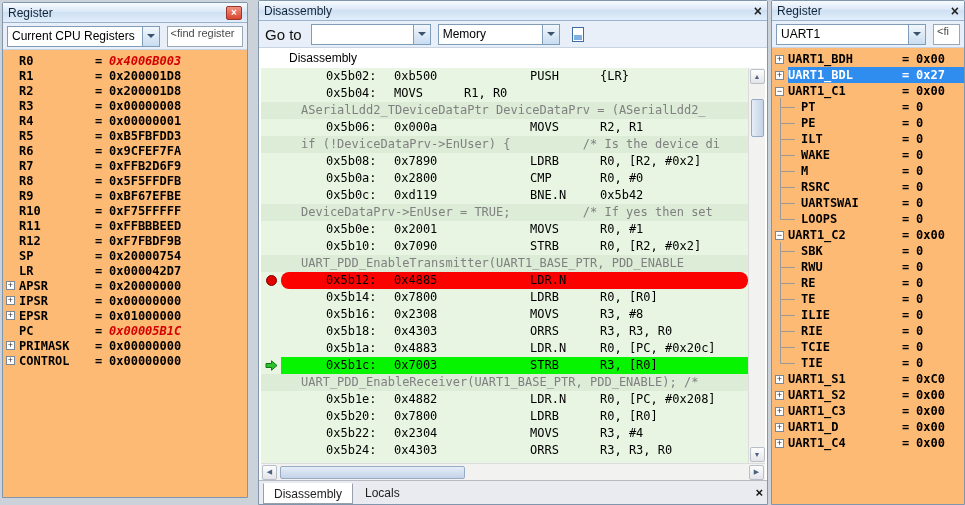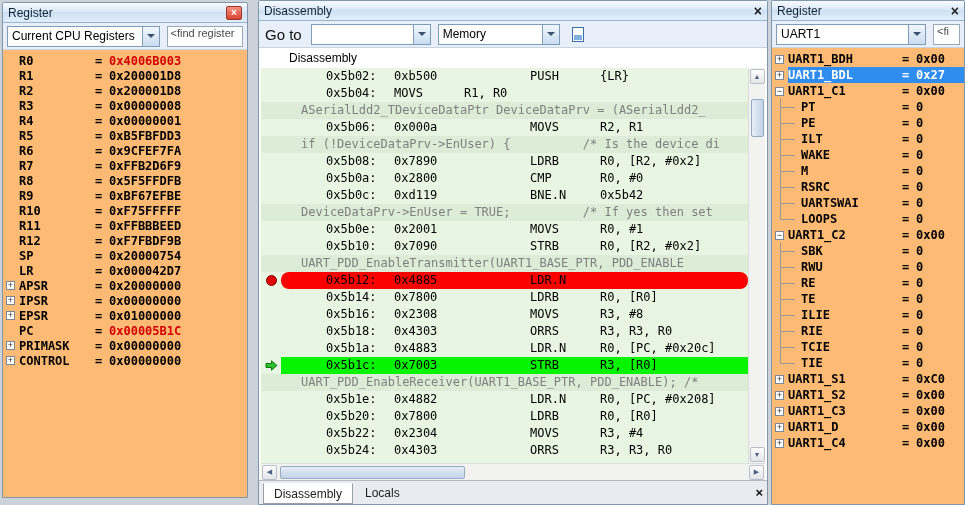--- a/index.html
+++ b/index.html
@@ -93,21 +93,21 @@
     border: 1px solid #7a8896; background: #fff; color: #333;
     font: 9px/7px "Liberation Sans", sans-serif; text-align: center;
   }
   .expander.blank { visibility: hidden; }
   .regline { display: flex; flex: 1; align-items: center; height: 100%; }
   .reg-name { width: 76px; flex: none; white-space: pre; }
   #right-panel .reg-name { width: 114px; }
   #right-panel .child .reg-name { width: 101px; }
   .reg-eq { width: 14px; flex: none; }
   .reg-val { white-space: pre; }
-  .reg-val.changed { color: #d40000; }
+  .reg-val.changed { color: #d40000; font-style: italic; }
   .regline.selected { background: #2e8def; }
   .regline.selected .reg-name, .regline.selected .reg-eq, .regline.selected .reg-val { color: #fff; }
   .stub { position: relative; width: 26px; flex: none; align-self: stretch; }
   .stub::before { content: ""; position: absolute; left: 5px; top: -1px; bottom: -1px; border-left: 1px solid #9a9a9a; }
   .stub.last::before { bottom: 8px; }
   .stub::after { content: ""; position: absolute; left: 5px; right: 6px; top: 50%; border-top: 1px solid #9a9a9a; }
 
   
   #mid-panel .content { flex: 1; display: flex; flex-direction: column; background: #fff; padding: 1px 2px 0 2px; overflow: hidden; }
   .disasm-header { flex: none; height: 19px; line-height: 19px; padding-left: 28px; font-size: 12px; color: #000; background: #fff; }

